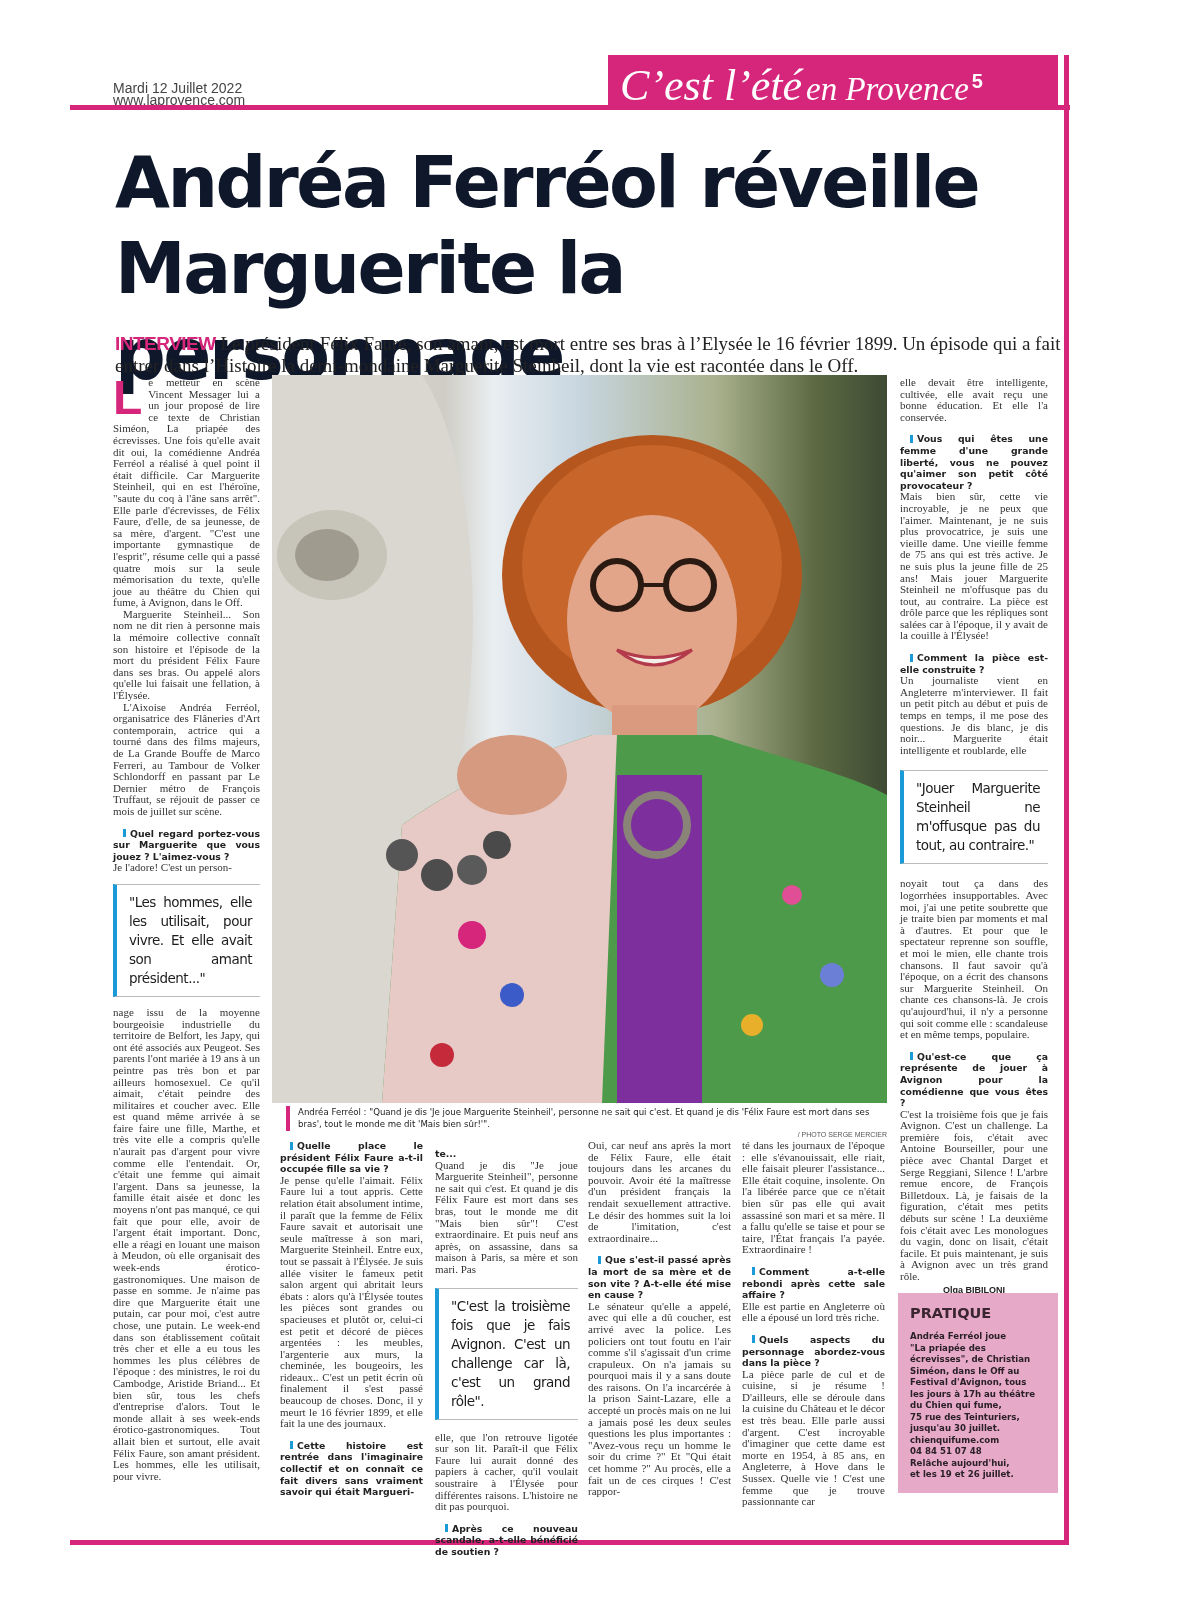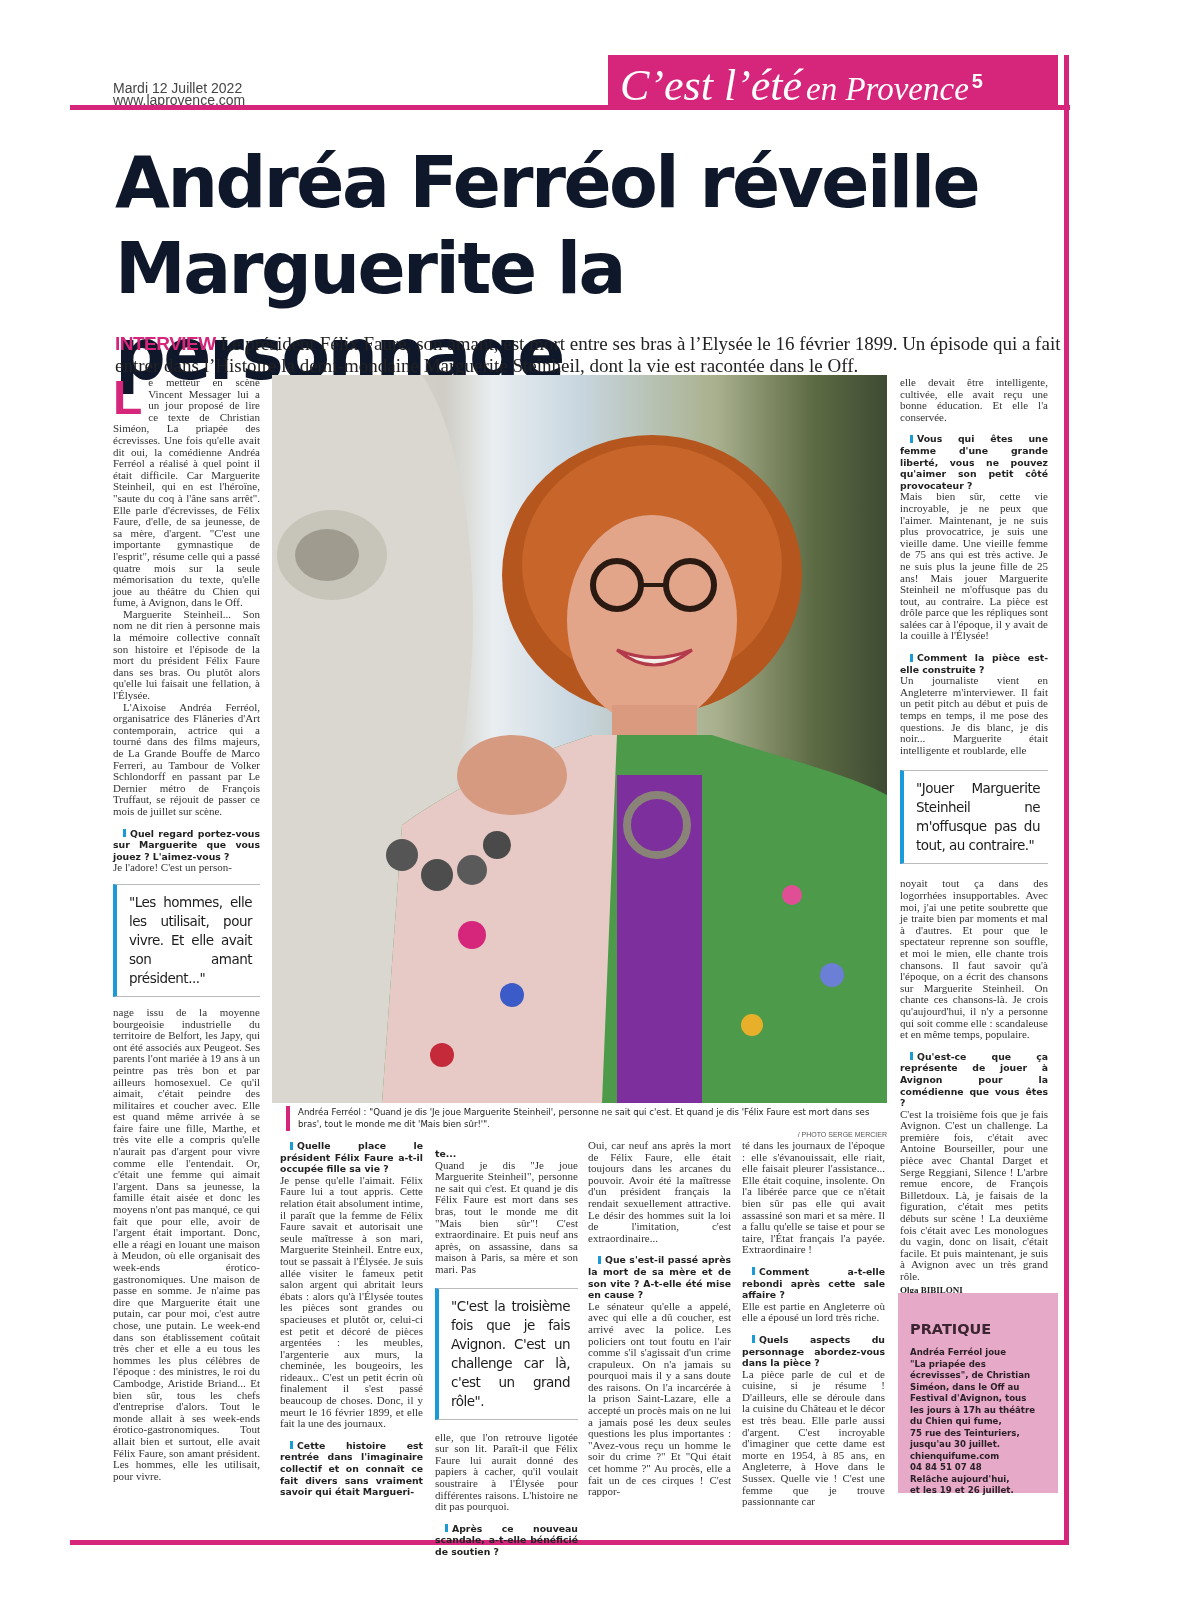--- a/index.html
+++ b/index.html
@@ -21,22 +21,22 @@
   .col p{margin:0;text-indent:10px;}
   .col p.noi{text-indent:0;}
   .q{font-family:"DejaVu Sans","Liberation Sans",sans-serif;font-weight:bold;font-size:9.3px;line-height:11.6px;color:#222;margin:10px 0 0 0;text-indent:10px;}
   .q .bar{display:inline-block;width:3px;height:8px;background:#1a9ad6;margin-right:4px;vertical-align:-0.5px;}
   .drop{float:left;font-family:"Liberation Sans",sans-serif;font-weight:bold;font-size:48px;line-height:38px;color:#d6267c;margin:2px 6px 0 0;}
   .pull{border-left:4px solid #1a9ad6;border-top:1px solid #bbb;border-bottom:1px solid #bbb;padding:8px 8px 8px 12px;font-family:"DejaVu Sans","Liberation Sans",sans-serif;font-size:13.5px;line-height:19px;color:#1c1c1c;letter-spacing:-0.5px;}
   .photo{left:272px;top:375px;width:615px;height:728px;overflow:hidden;background:linear-gradient(90deg,#dedbd2 0%,#cfcdc5 28%,#e9eef1 36%,#c8d6e0 50%,#aab18e 72%,#5d6b44 88%,#3e4a32 100%);}
   .caption-bar{left:286px;top:1106px;width:4px;height:25px;background:#d6267c;}
   .caption{left:298px;top:1106px;width:590px;font-family:"DejaVu Sans","Liberation Sans",sans-serif;font-size:8.6px;line-height:12px;color:#222;}
   .credit{left:760px;top:1131px;width:127px;text-align:right;font-family:"Liberation Sans",sans-serif;font-size:7px;color:#555;}
-  .signature{font-family:Liberation Serif, serif;font-weight:bold;font-size:9px;text-align:left;color:#222;margin-top:2px;}
-  .pratique{left:898px;top:1293px;width:160px;height:200px;background:#e7a9c8;padding:28px 12px;box-sizing:border-box;}
+  .signature{font-family:Liberation Sans, sans-serif;font-weight:bold;font-size:9px;text-align:center;color:#222;margin-top:2px;}
+  .pratique{left:898px;top:1293px;width:160px;height:200px;background:#e7a9c8;padding:12px 12px;box-sizing:border-box;}
   .pratique h3{margin:0 0 10px 0;font-family:"DejaVu Sans","Liberation Sans",sans-serif;font-size:14.5px;color:#3a2530;font-weight:bold;}
   .pratique div{font-family:"DejaVu Sans","Liberation Sans",sans-serif;font-size:8.6px;line-height:11.5px;color:#2a2028;font-weight:bold;}
 </style>
 </head>
 <body>
 
 <div class="abs date">
   <div>Mardi 12 Juillet 2022</div>
   <div>www.laprovence.com</div>
 </div>
@@ -54,21 +54,21 @@
   <span>Marguerite la personnage</span>
 </h1>
 
 <div class="abs chapo">
   <span class="kicker">INTERVIEW</span>
   <span>Le président Félix Faure, son amant, est mort entre ses bras à l’Elysée le 16 février 1899. Un épisode qui a fait entrer dans l’Histoire la demi-mondaine Marguerite Steinheil, dont la vie est racontée dans le Off.</span>
 </div>
 
 <div class="abs col" style="left:113px;top:377px;width:147px;">
   <p class="noi"><span class="drop">L</span><span>e metteur en scène Vincent Messager lui a un jour proposé de lire ce texte de Christian Siméon, La priapée des écrevisses. Une fois qu'elle avait dit oui, la comédienne Andréa Ferréol a réalisé à quel point il était difficile. Car Marguerite Steinheil, qui en est l'héroïne, "saute du coq à l'âne sans arrêt". Elle parle d'écrevisses, de Félix Faure, d'elle, de sa jeunesse, de sa mère, d'argent. "C'est une importante gymnastique de l'esprit", résume celle qui a passé quatre mois sur la seule mémorisation du texte, qu'elle joue au théâtre du Chien qui fume, à Avignon, dans le Off.</span></p>
-  <p>Marguerite Steinheil... Son nom ne dit rien à personne mais la mémoire collective connaît son histoire et l'épisode de la mort du président Félix Faure dans ses bras. Ou plutôt alors qu'elle lui faisait une fellation, à l'Élysée.</p>
+  <p>Marguerite Steinheil... Son nom ne dit rien à personne mais la mémoire collective connaît son histoire et l'épisode de la mort du président Félix Faure dans ses bras. Ou appelé alors qu'elle lui faisait une fellation, à l'Élysée.</p>
   <p>L'Aixoise Andréa Ferréol, organisatrice des Flâneries d'Art contemporain, actrice qui a tourné dans des films majeurs, de La Grande Bouffe de Marco Ferreri, au Tambour de Volker Schlondorff en passant par Le Dernier métro de François Truffaut, se réjouit de passer ce mois de juillet sur scène.</p>
   <div class="q"><span class="bar"></span><span>Quel regard portez-vous sur Marguerite que vous jouez ? L'aimez-vous ?</span></div>
   <p class="noi">Je l'adore! C'est un person-</p>
   <div class="pull" style="margin:10px 0;">"Les hommes, elle les utilisait, pour vivre. Et elle avait son amant président..."</div>
   <p class="noi">nage issu de la moyenne bourgeoisie industrielle du territoire de Belfort, les Japy, qui ont été associés aux Peugeot. Ses parents l'ont mariée à 19 ans à un peintre pas très bon et par ailleurs homosexuel. Ce qu'il aimait, c'était peindre des militaires et coucher avec. Elle est quand même arrivée à se faire faire une fille, Marthe, et très vite elle a compris qu'elle n'aurait pas d'argent pour vivre comme elle l'entendait. Or, c'était une femme qui aimait l'argent. Dans sa jeunesse, la famille était aisée et donc les moyens n'ont pas manqué, ce qui fait que pour elle, avoir de l'argent était important. Donc, elle a réagi en louant une maison à Meudon, où elle organisait des week-ends érotico-gastronomiques. Une maison de passe en somme. Je n'aime pas dire que Marguerite était une putain, car pour moi, c'est autre chose, une putain. Le week-end dans son établissement coûtait très cher et elle a eu tous les hommes les plus célèbres de l'époque : des ministres, le roi du Cambodge, Aristide Briand... Et bien sûr, tous les chefs d'entreprise d'alors. Tout le monde allait à ses week-ends érotico-gastronomiques. Tout allait bien et surtout, elle avait Félix Faure, son amant président. Les hommes, elle les utilisait, pour vivre.</p>
 </div>
 
 <div class="abs photo">
   <svg width="615" height="728" viewBox="0 0 615 728">
 

